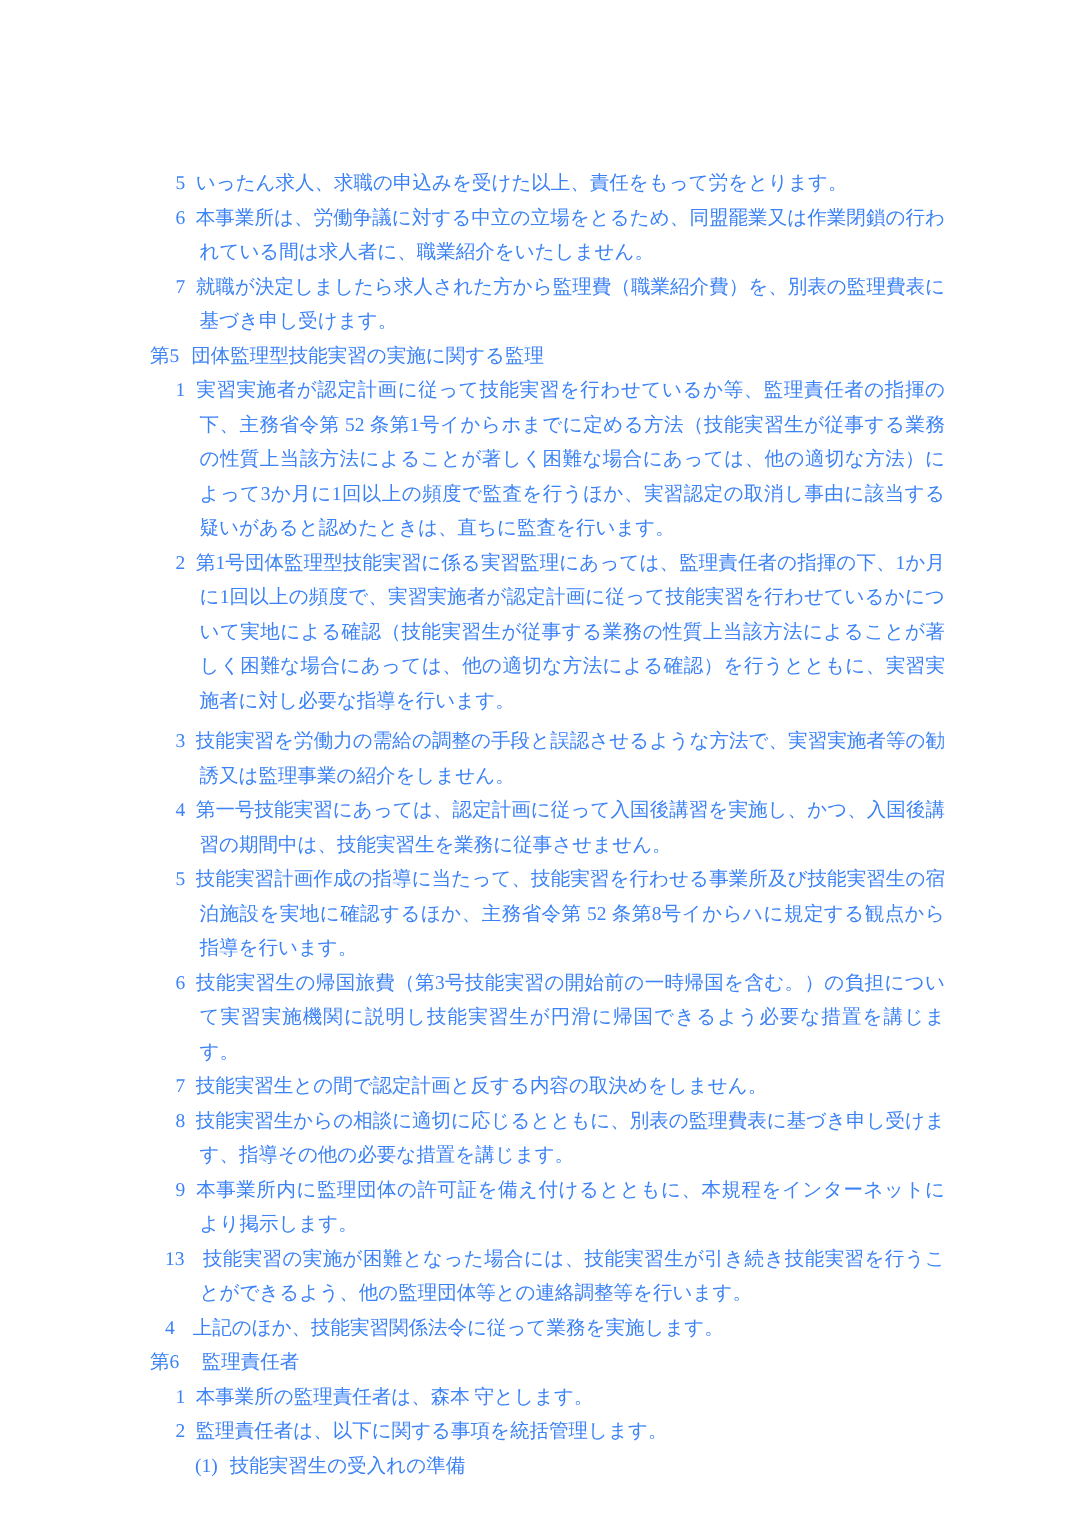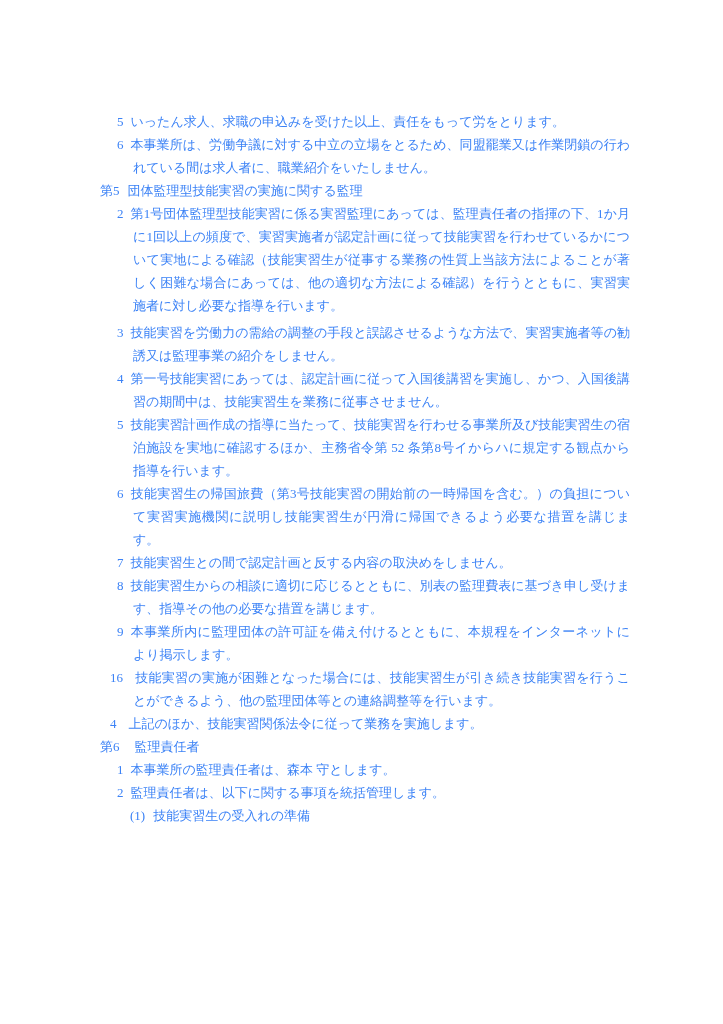--- a/index.html
+++ b/index.html
@@ -50,25 +50,31 @@
 
 <div class="page">
   <div class="doc">
 
     <div class="item">
       <span class="num">5</span><span class="txt">いったん求人、求職の申込みを受けた以上、責任をもって労をとります。</span>
     </div>
     <div class="item">
       <span class="num">6</span><span class="txt">本事業所は、労働争議に対する中立の立場をとるため、同盟罷業又は作業閉鎖の行われている間は求人者に、職業紹介をいたしません。</span>
     </div>
+    <div class="item">
+      <span class="num">7</span><span class="txt">就職が決定しましたら求人された方から監理費（職業紹介費）を、別表の監理費表に基づき申し受けます。</span>
+    </div>
 
     <div class="heading">
       <span class="h-label">第5</span><span class="h-title">団体監理型技能実習の実施に関する監理</span>
     </div>
 
+    <div class="item">
+      <span class="num">1</span><span class="txt">実習実施者が認定計画に従って技能実習を行わせているか等、監理責任者の指揮の下、主務省令第 52 条第1号イからホまでに定める方法（技能実習生が従事する業務の性質上当該方法によることが著しく困難な場合にあっては、他の適切な方法）によって3か月に1回以上の頻度で監査を行うほか、実習認定の取消し事由に該当する疑いがあると認めたときは、直ちに監査を行います。</span>
+    </div>
     <div class="item">
       <span class="num">2</span><span class="txt">第1号団体監理型技能実習に係る実習監理にあっては、監理責任者の指揮の下、1か月に1回以上の頻度で、実習実施者が認定計画に従って技能実習を行わせているかについて実地による確認（技能実習生が従事する業務の性質上当該方法によることが著しく困難な場合にあっては、他の適切な方法による確認）を行うとともに、実習実施者に対し必要な指導を行います。</span>
     </div>
     <div class="item gap-before">
       <span class="num">3</span><span class="txt">技能実習を労働力の需給の調整の手段と誤認させるような方法で、実習実施者等の勧誘又は監理事業の紹介をしません。</span>
     </div>
     <div class="item">
       <span class="num">4</span><span class="txt">第一号技能実習にあっては、認定計画に従って入国後講習を実施し、かつ、入国後講習の期間中は、技能実習生を業務に従事させません。</span>
     </div>
     <div class="item">
@@ -80,21 +86,21 @@
     <div class="item">
       <span class="num">7</span><span class="txt">技能実習生との間で認定計画と反する内容の取決めをしません。</span>
     </div>
     <div class="item">
       <span class="num">8</span><span class="txt">技能実習生からの相談に適切に応じるとともに、別表の監理費表に基づき申し受けます、指導その他の必要な措置を講じます。</span>
     </div>
     <div class="item">
       <span class="num">9</span><span class="txt">本事業所内に監理団体の許可証を備え付けるとともに、本規程をインターネットにより掲示します。</span>
     </div>
     <div class="item d2">
-      <span class="num">16</span><span class="txt">技能実習の実施が困難となった場合には、技能実習生が引き続き技能実習を行うことができるよう、他の監理団体等との連絡調整等を行います。</span>
+      <span class="num">13</span><span class="txt">技能実習の実施が困難となった場合には、技能実習生が引き続き技能実習を行うことができるよう、他の監理団体等との連絡調整等を行います。</span>
     </div>
     <div class="item d2">
       <span class="num">4</span><span class="txt">上記のほか、技能実習関係法令に従って業務を実施します。</span>
     </div>
 
     <div class="heading">
       <span class="h-label wide-gap">第6</span><span class="h-title">監理責任者</span>
     </div>
 
     <div class="item">

